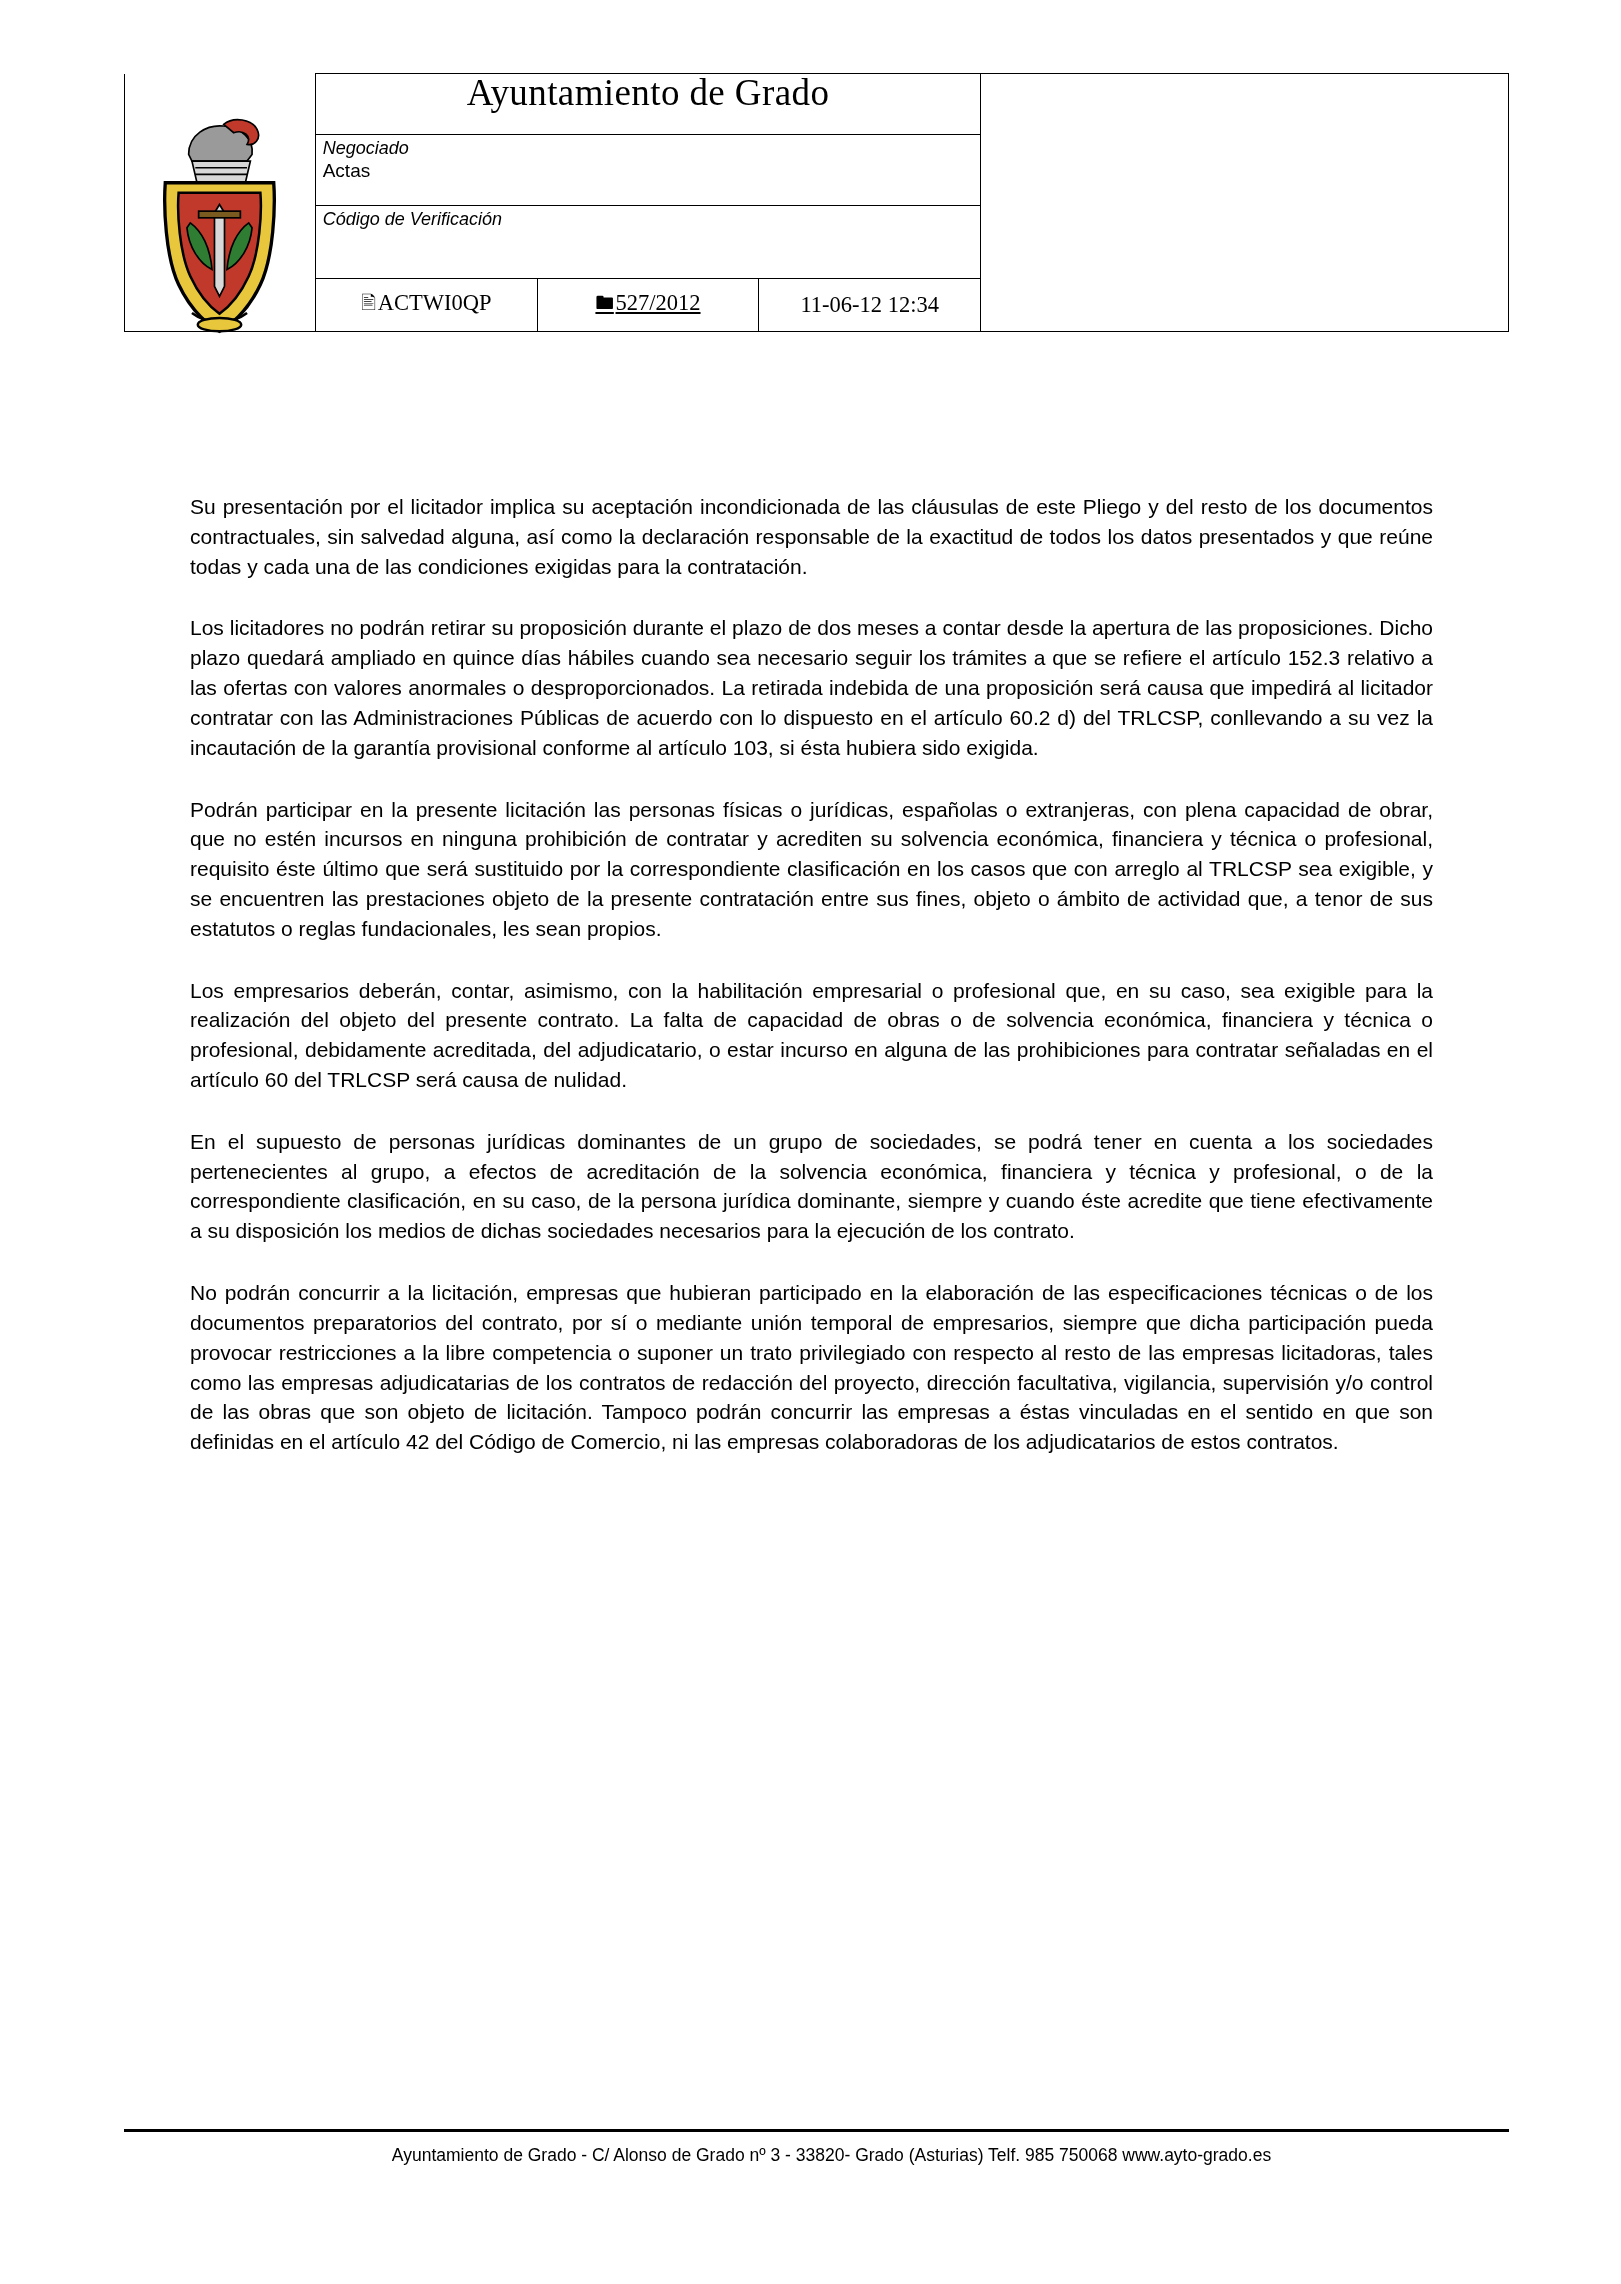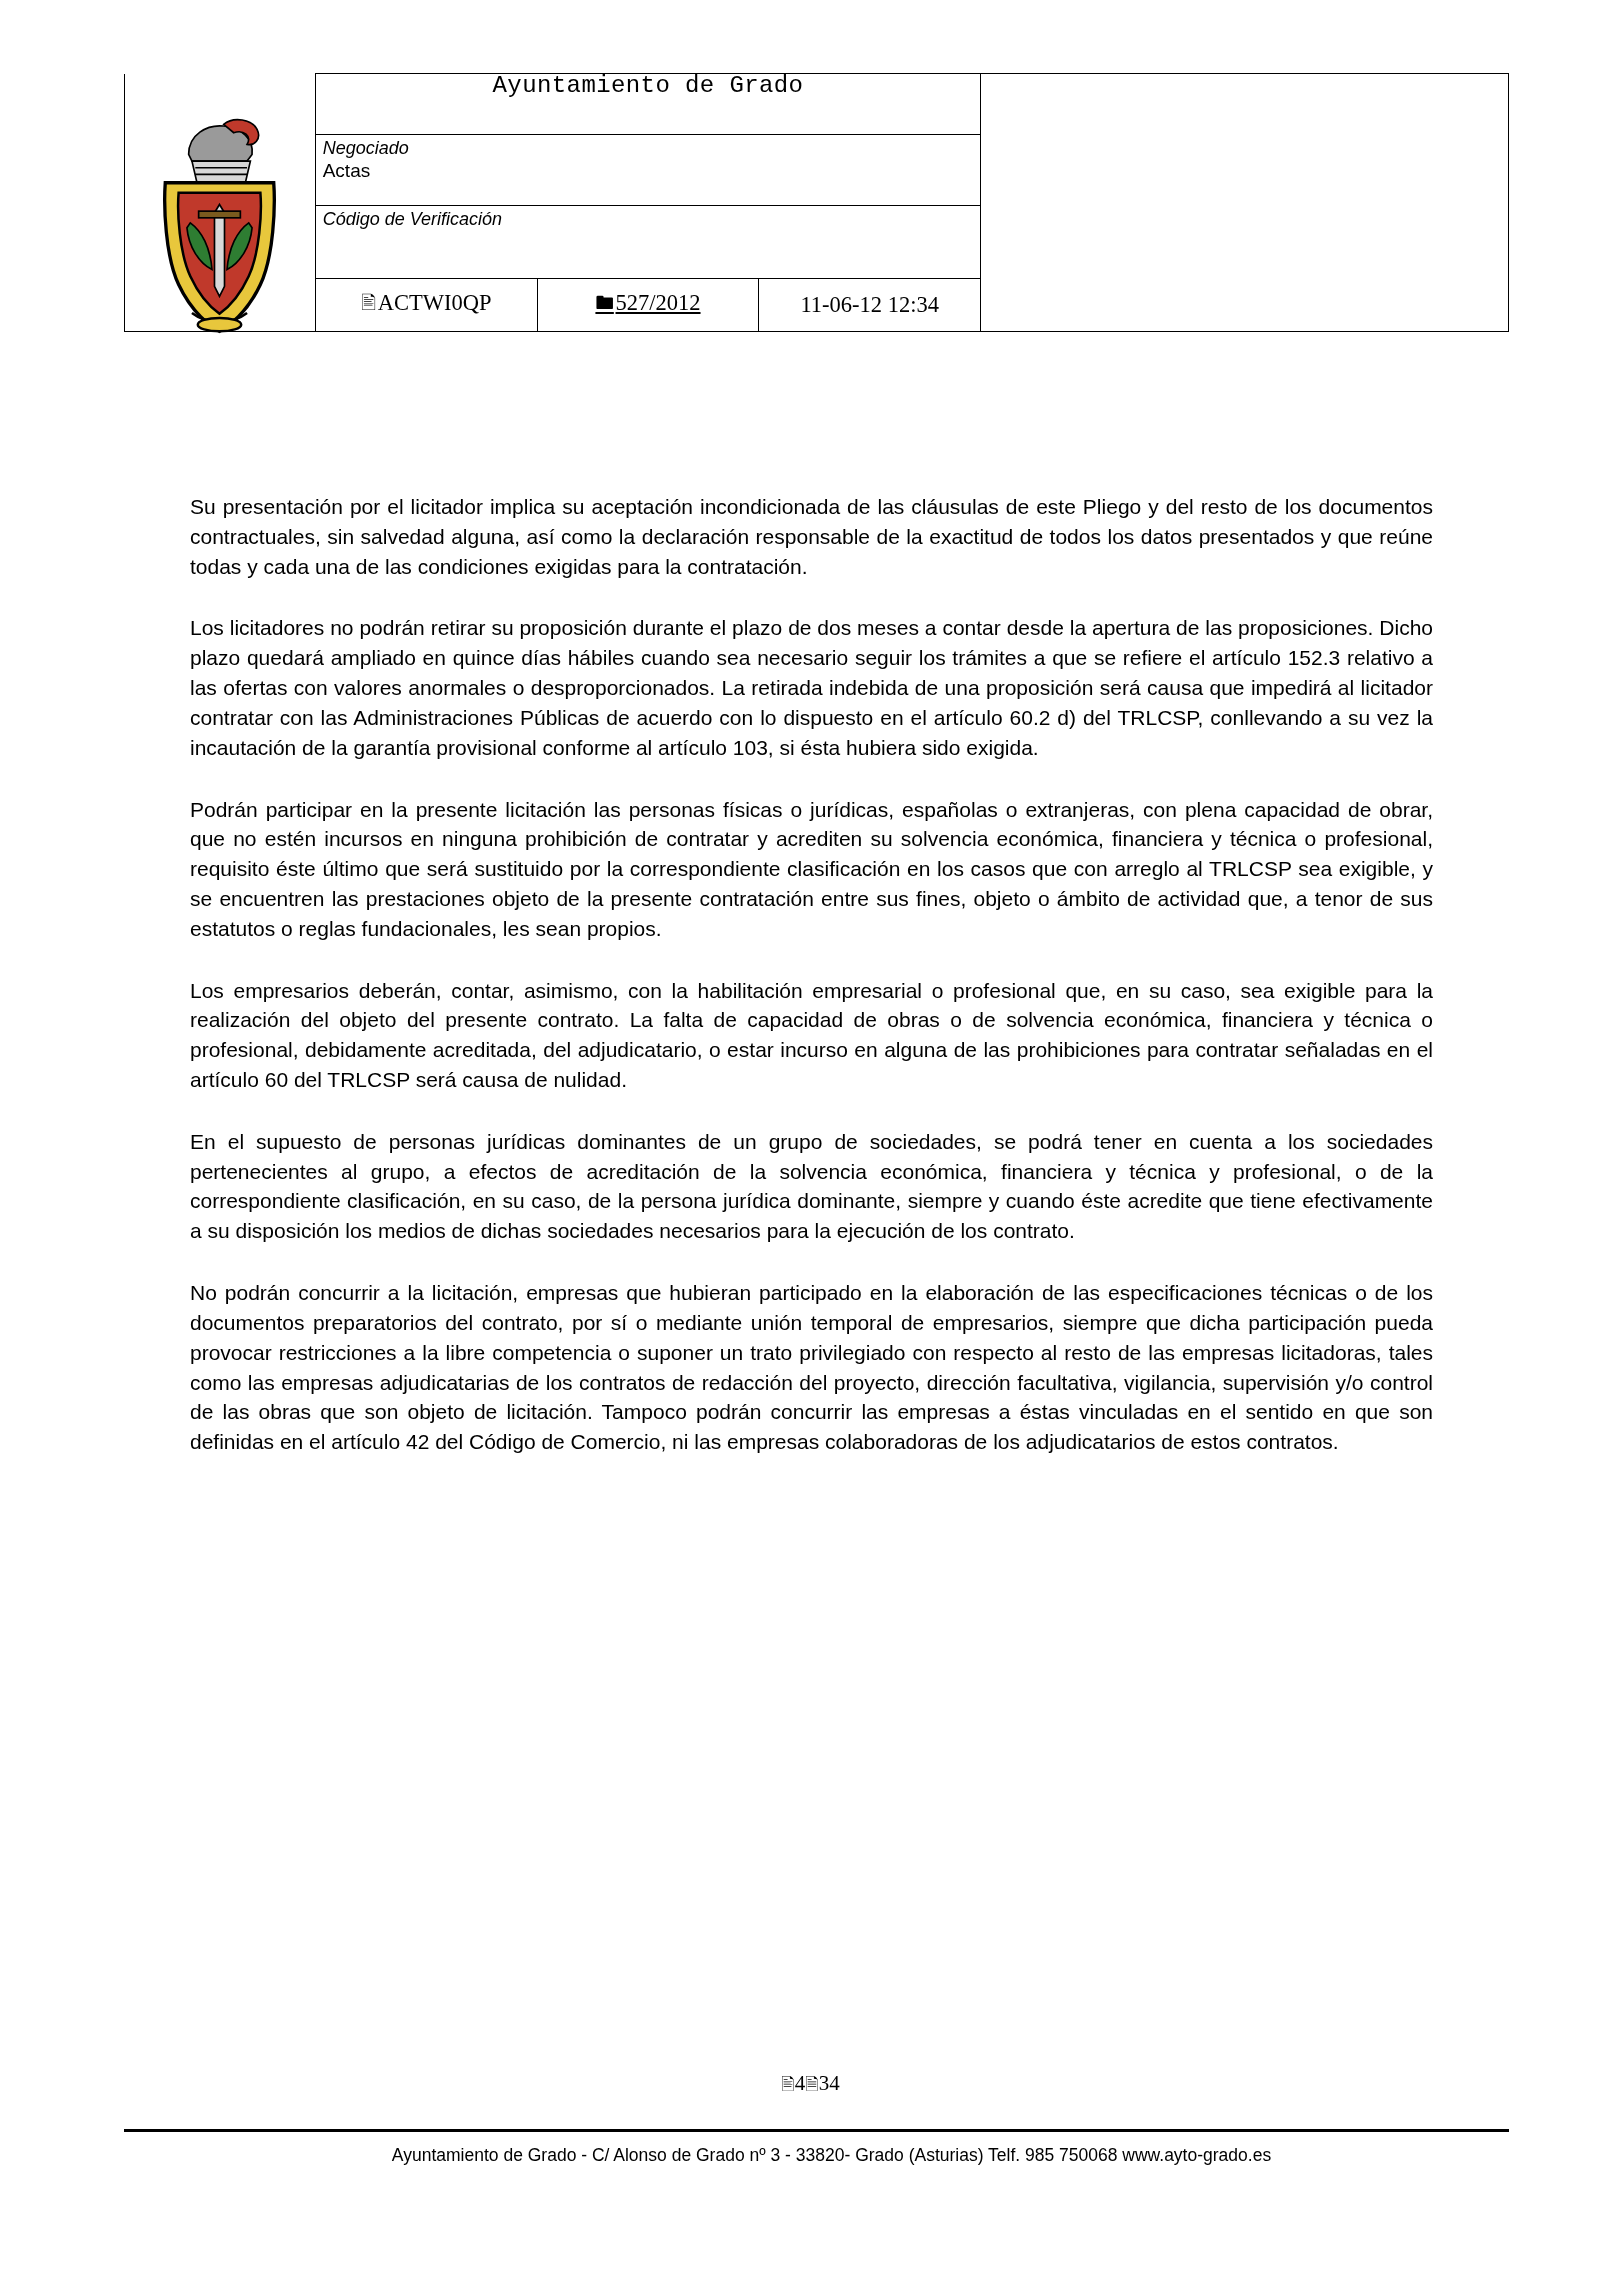--- a/index.html
+++ b/index.html
@@ -44,22 +44,22 @@
     border-top: none !important;
     border-left: 1.7px solid #000 !important;
     position: relative;
   }
   .title-cell {
     height: 60px;
     text-align: center;
     vertical-align: middle;
   }
   .title-text {
-    font-family: Liberation Mono, monospace;
-    font-size: 24px;
+    font-family: Liberation Serif, serif;
+    font-size: 37px;
     letter-spacing: 0.4px;
     color: #000;
     line-height: 1;
   }
   .right-blank {
     width: 527px;
   }
   .small-italic {
     font-family: "Liberation Sans", sans-serif;
     font-style: italic;
@@ -221,21 +221,18 @@
 
   <div class="content">
     <p>Su presentación por el licitador implica su aceptación incondicionada de las cláusulas de este Pliego y del resto de los documentos contractuales, sin salvedad alguna, así como la declaración responsable de la exactitud de todos los datos presentados y que reúne todas y cada una de las condiciones exigidas para la contratación.</p>
     <p>Los licitadores no podrán retirar su proposición durante el plazo de dos meses a contar desde la apertura de las proposiciones. Dicho plazo quedará ampliado en quince días hábiles cuando sea necesario seguir los trámites a que se refiere el artículo 152.3 relativo a las ofertas con valores anormales o desproporcionados. La retirada indebida de una proposición será causa que impedirá al licitador contratar con las Administraciones Públicas de acuerdo con lo dispuesto en el artículo 60.2 d) del TRLCSP, conllevando a su vez la incautación de la garantía provisional conforme al artículo 103, si ésta hubiera sido exigida.</p>
     <p>Podrán participar en la presente licitación las personas físicas o jurídicas, españolas o extranjeras, con plena capacidad de obrar, que no estén incursos en ninguna prohibición de contratar y acrediten su solvencia económica, financiera y técnica o profesional, requisito éste último que será sustituido por la correspondiente clasificación en los casos que con arreglo al TRLCSP sea exigible, y se encuentren las prestaciones objeto de la presente contratación entre sus fines, objeto o ámbito de actividad que, a tenor de sus estatutos o reglas fundacionales, les sean propios.</p>
     <p>Los empresarios deberán, contar, asimismo, con la habilitación empresarial o profesional que, en su caso, sea exigible para la realización del objeto del presente contrato. La falta de capacidad de obras o de solvencia económica, financiera y técnica o profesional, debidamente acreditada, del adjudicatario, o estar incurso en alguna de las prohibiciones para contratar señaladas en el artículo 60 del TRLCSP será causa de nulidad.</p>
     <p>En el supuesto de personas jurídicas dominantes de un grupo de sociedades, se podrá tener en cuenta a los sociedades pertenecientes al grupo, a efectos de acreditación de la solvencia económica, financiera y técnica y profesional, o de la correspondiente clasificación, en su caso, de la persona jurídica dominante, siempre y cuando éste acredite que tiene efectivamente a su disposición los medios de dichas sociedades necesarios para la ejecución de los contrato.</p>
     <p>No podrán concurrir a la licitación, empresas que hubieran participado en la elaboración de las especificaciones técnicas o de los documentos preparatorios del contrato, por sí o mediante unión temporal de empresarios, siempre que dicha participación pueda provocar restricciones a la libre competencia o suponer un trato privilegiado con respecto al resto de las empresas licitadoras, tales como las empresas adjudicatarias de los contratos de redacción del proyecto, dirección facultativa, vigilancia, supervisión y/o control de las obras que son objeto de licitación. Tampoco podrán concurrir las empresas a éstas vinculadas en el sentido en que son definidas en el artículo 42 del Código de Comercio, ni las empresas colaboradoras de los adjudicatarios de estos contratos.</p>
   </div>
 
-  <div class="page-number">
-    <span class="g">🖹</span><span>4</span><span class="g">🗎</span><span>34</span>
-  </div>
 
   <div class="footer-rule"></div>
   <div class="footer-text">Ayuntamiento de Grado - C/ Alonso de Grado nº 3 - 33820- Grado (Asturias) Telf. 985 750068  www.ayto-grado.es</div>
 
 </div>
 
 
 </body></html>

